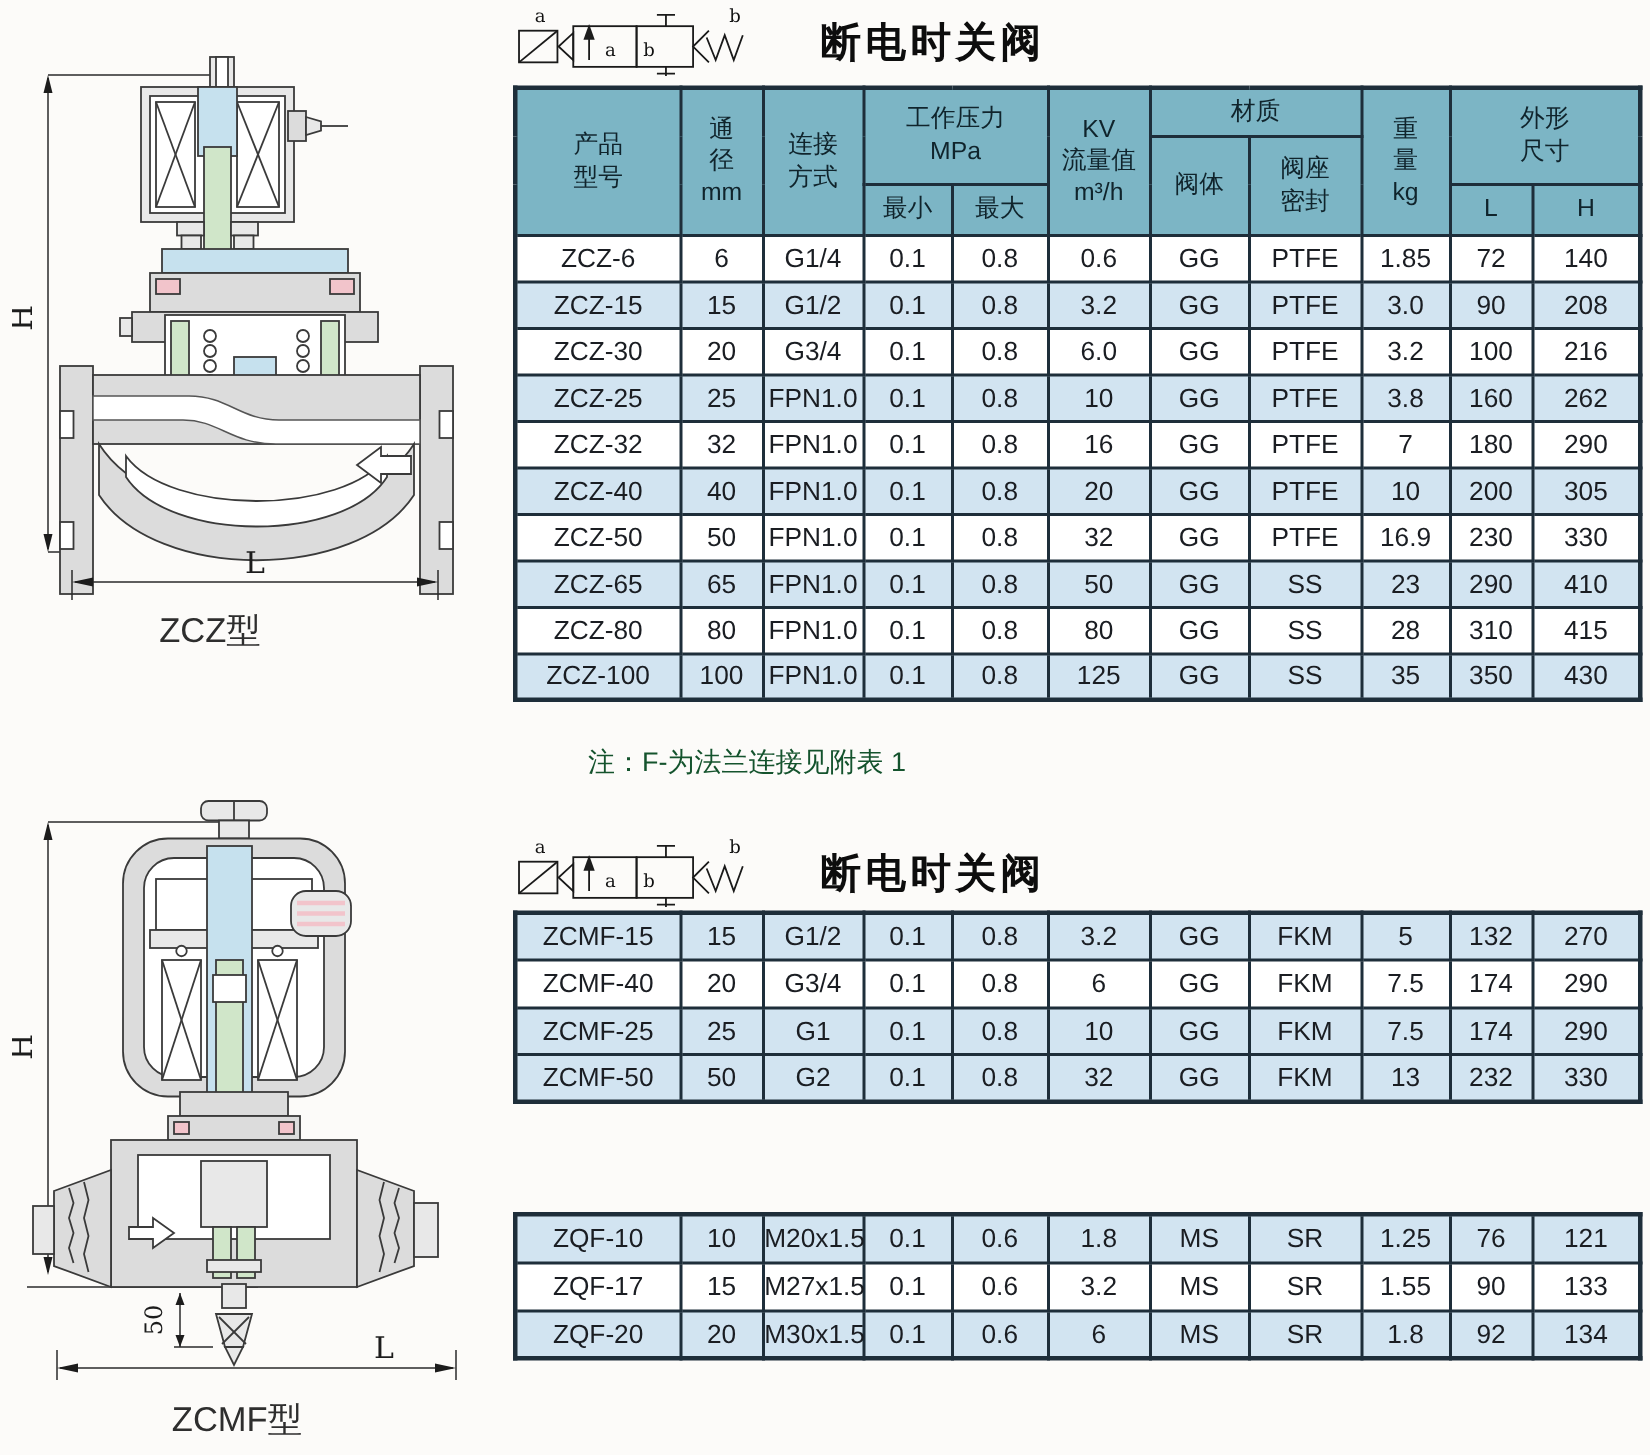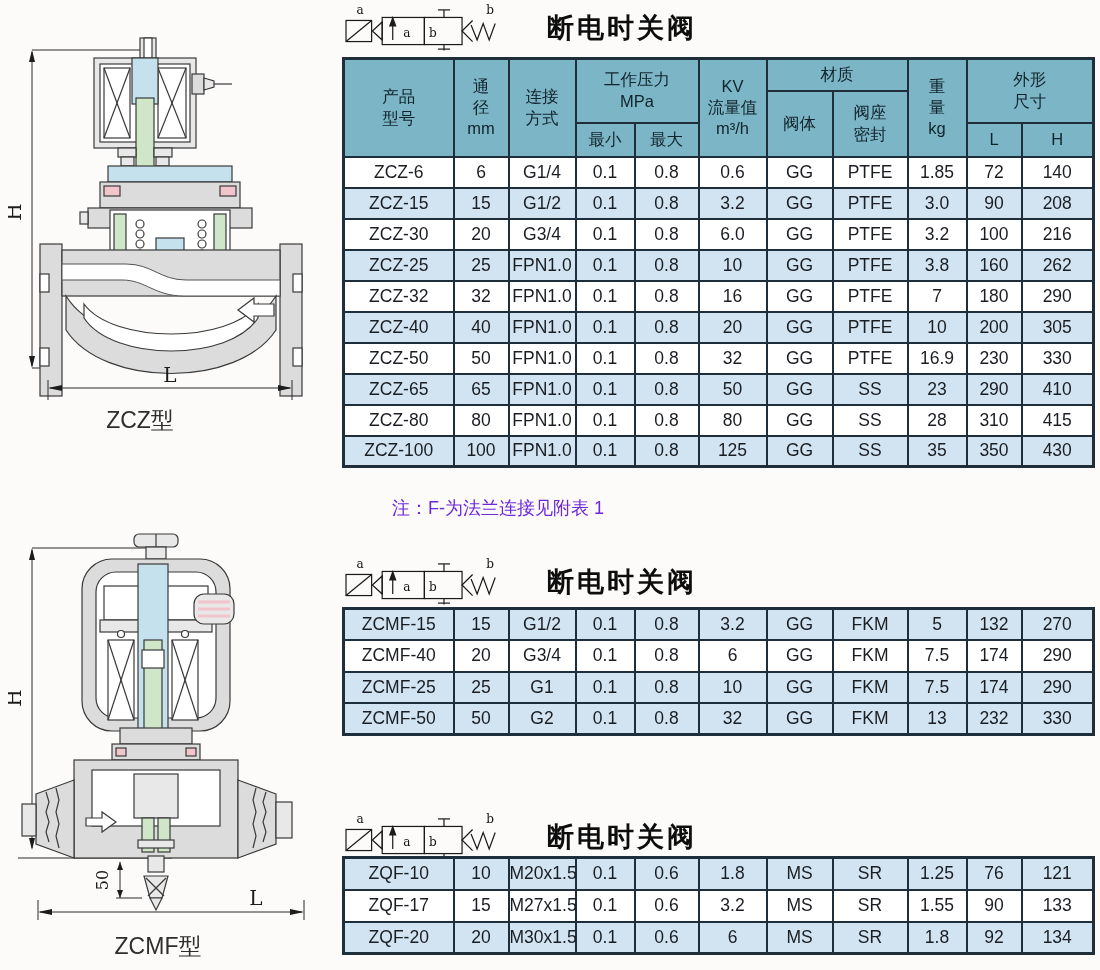--- a/index.html
+++ b/index.html
@@ -24,33 +24,33 @@
   .section-head .symbol{width:162px;height:52px;flex:0 0 auto;}
   .section-title{margin-left:42px;font-size:27px;font-weight:bold;letter-spacing:3px;color:#0d0d0d;white-space:nowrap;}
   #sec1{top:2px;}
   #sec2{top:556px;}
   #sec3{top:811px;}
 
   
   table.spec{position:absolute;left:342px;width:750px;border-collapse:collapse;table-layout:fixed;background:#ffffff;border:3px solid var(--border);}
   #table1{top:57px;}
   #table2{top:607px;}
-  #table3{top:856px;}
+  #table3{top:808px;}
   table.spec th,table.spec td{border:2px solid var(--border);text-align:center;vertical-align:middle;padding:0;color:var(--ink);}
   table.spec th{background:var(--header-bg);font-weight:normal;font-size:16.5px;line-height:1.3;white-space:pre-line;color:#10242c;}
   table.spec td{font-size:17.5px;height:31px;}
   #table2 td{height:31.5px;}
   #table3 td{height:32px;}
   table.spec tr.alt td{background:var(--alt-bg);}
   #table1 thead tr.h1{height:32px;}
   #table1 thead tr.h2{height:32px;}
   #table1 thead tr.h3{height:34px;}
 
   
-  .note{position:absolute;left:392px;top:496px;font-size:18px;color:#6d28d9;}
+  .note{position:absolute;left:392px;top:496px;font-size:18px;color:#14532d;}
 
   
   .drawing{position:absolute;}
   #drawing-zcz{left:8px;top:12px;width:330px;height:430px;}
   #drawing-zcmf{left:8px;top:522px;width:330px;height:445px;}
   .drawing svg{width:100%;height:100%;display:block;}
   .dline{stroke:#2a2a2a;stroke-width:1;fill:none;}
   .darrow{fill:#1c1c1c;stroke:none;}
   .dimtext{font-family:"DejaVu Serif",serif;font-size:20px;fill:#1c1c1c;}
   .smalldim{font-family:"DejaVu Serif",serif;font-size:16px;fill:#1c1c1c;}

